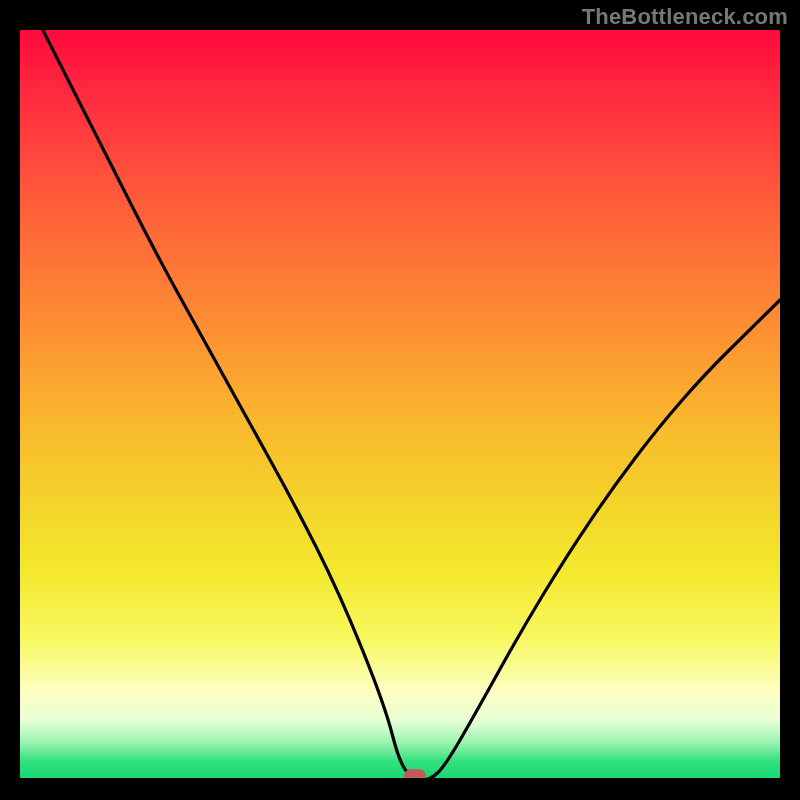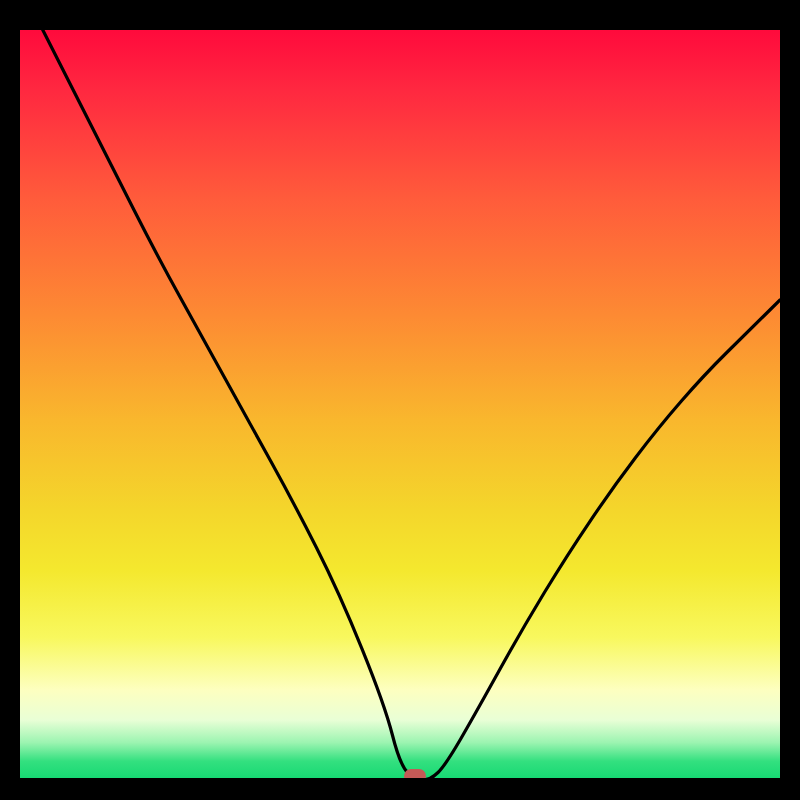--- a/index.html
+++ b/index.html
@@ -77,20 +77,21 @@
     width: 100%;
     height: 2px;
     background: #000;
   }
 </style>
 </head>
 <body>
 
 <div class="frame">
 
+  <div class="watermark">TheBottleneck.com</div>
 
   <div class="plot-area">
     <div class="gradient"></div>
 
     <svg class="curve" viewBox="0 0 760 750" preserveAspectRatio="none">
       <path id="curve-path" fill="none" stroke="#000" stroke-width="3.2" stroke-linecap="round" stroke-linejoin="round" d="M 0.0 -45.0 Q 0.0 -45.0 22.8 0.0 Q 45.6 45.0 68.4 90.0 Q 91.2 135.0 114.0 180.0 Q 136.8 225.0 159.6 266.3 Q 182.4 307.5 205.2 348.8 Q 228.0 390.0 250.8 431.3 Q 273.6 472.5 296.4 517.5 Q 319.2 562.5 342.0 618.8 Q 364.8 675.0 372.4 705.0 Q 380.0 735.0 387.6 742.5 Q 395.2 750.0 402.8 750.0 Q 410.4 750.0 418.0 742.5 Q 425.6 735.0 440.8 708.8 Q 456.0 682.5 478.8 641.3 Q 501.6 600.0 524.4 562.5 Q 547.2 525.0 570.0 491.3 Q 592.8 457.5 615.6 427.5 Q 638.4 397.5 661.2 371.3 Q 684.0 345.0 706.8 322.5 Q 729.6 300.0 744.8 285.0 T 760.0 270.0"></path>
     </svg>
 
     <div id="marker" class="marker" style="left: 384.2px; top: 739px; background: rgb(196, 90, 87);"></div>
 

